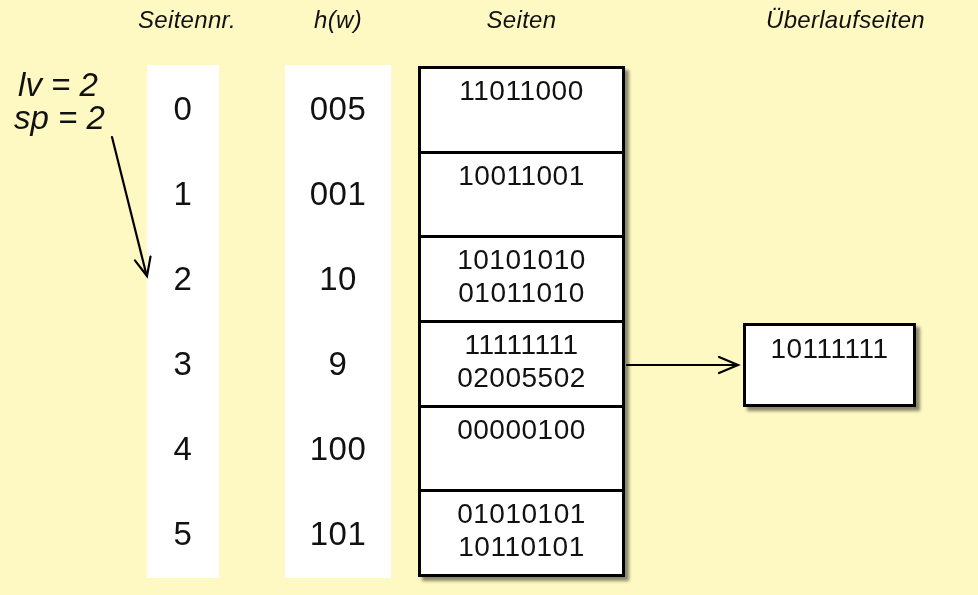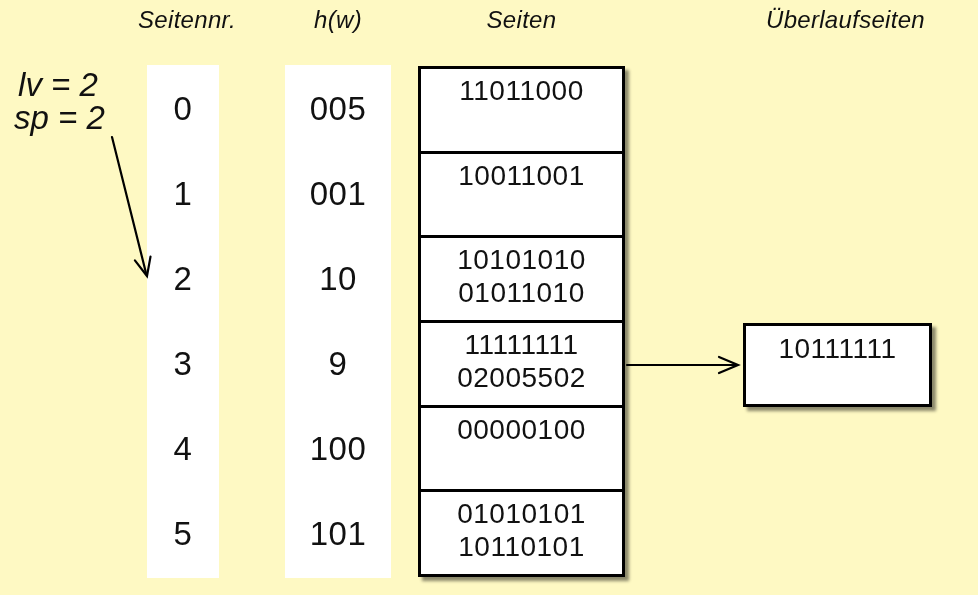--- a/index.html
+++ b/index.html
@@ -91,21 +91,21 @@
     line-height: 33px;
     letter-spacing: 0.5px;
     overflow: hidden;
   }
   .seiten-cell:last-child { border-bottom: none; }
 
   .overflow-box {
     position: absolute;
     left: 743px;
     top: 323px;
-    width: 189px;
+    width: 173px;
     height: 84px;
     box-sizing: border-box;
     border: 3px solid #000;
     background: #ffffff;
     box-shadow: 4px 4px 3px rgba(0,0,0,0.45);
     text-align: center;
     padding-top: 6px;
     font-size: 28px;
     line-height: 33px;
     letter-spacing: 0.5px;

